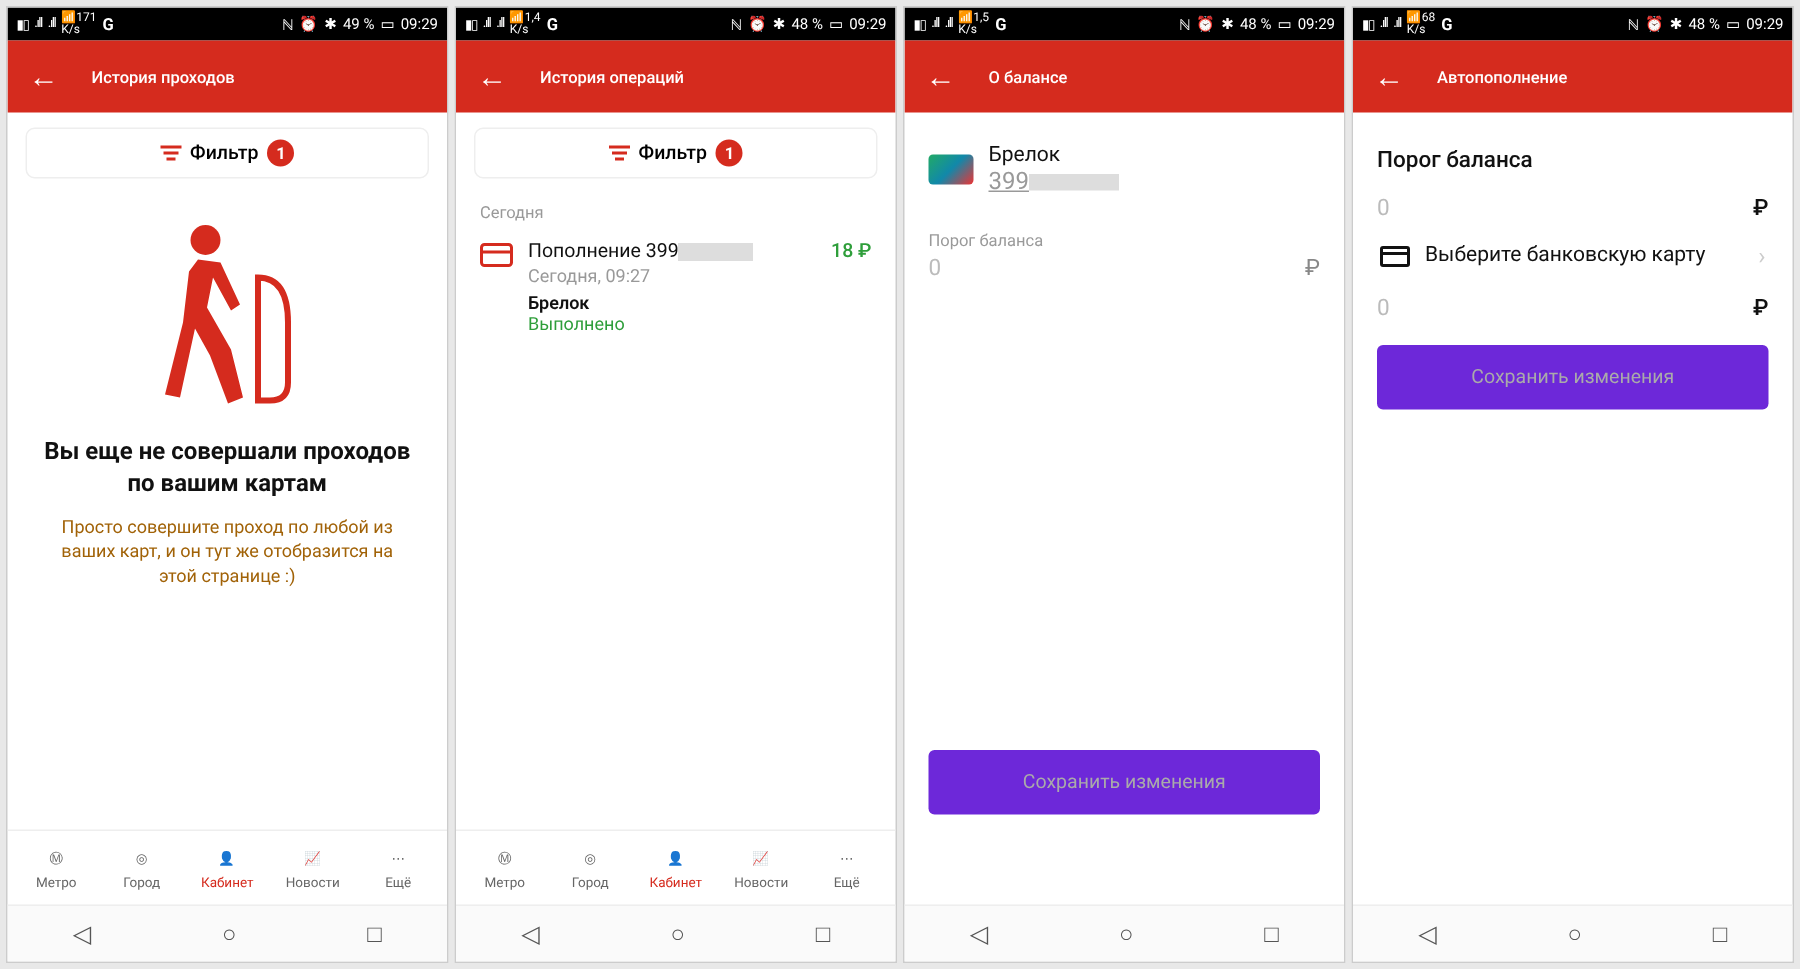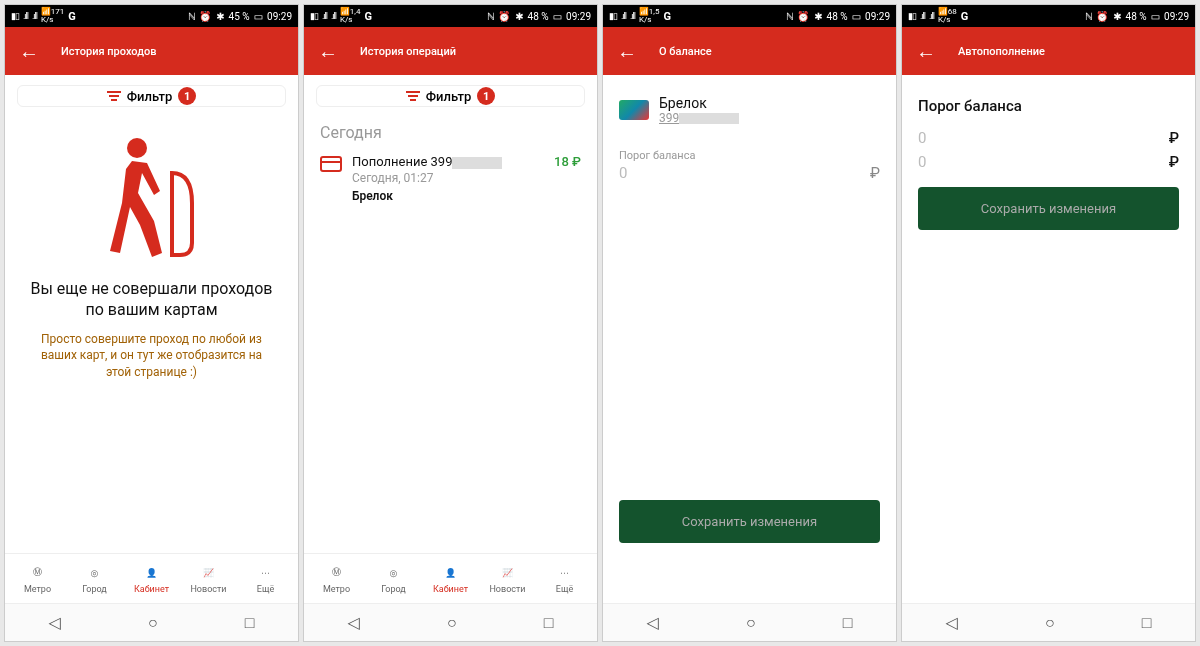--- a/index.html
+++ b/index.html
@@ -50,21 +50,21 @@
   .content {
     flex: 1;
     overflow: hidden;
     display: flex;
     flex-direction: column;
   }
   .filterbar {
     margin: 10px 12px 6px;
     border: 1px solid #eee;
     border-radius: 6px;
-    height: 22px;
+    height: 34px;
     display: flex;
     align-items: center;
     justify-content: center;
     gap: 6px;
     font-size: 13px;
     font-weight: 500;
   }
   .filterbar .ficon {
     width: 14px; height: 10px;
     background: linear-gradient(#d52b1e,#d52b1e) 0 0/100% 2px no-repeat,
@@ -83,43 +83,43 @@
     font-weight: bold;
   }
   .empty {
     display: flex;
     flex-direction: column;
     align-items: center;
     padding: 20px 24px;
     text-align: center;
   }
   .walker-svg { width: 120px; height: 130px; margin-bottom: 16px; }
-  .empty h3 { font-size: 16px; font-weight: 400; color: #111; line-height: 1.3; margin-bottom: 10px; }
+  .empty h3 { font-size: 16px; font-weight: 700; color: #111; line-height: 1.3; margin-bottom: 10px; }
   .empty p { font-size: 12px; color: #a16207; line-height: 1.4; }
-  .sectionlabel { font-size: 16px; color: #999; padding: 10px 16px 4px; }
+  .sectionlabel { font-size: 11px; color: #999; padding: 10px 16px 4px; }
   .oprow { padding: 8px 16px; display: flex; gap: 10px; }
   .cardicon {
     width: 22px; height: 16px;
     border: 2px solid #d52b1e;
     border-radius: 3px;
     margin-top: 2px;
     position: relative;
   }
   .cardicon::after { content:''; position:absolute; left:0; right:0; top:3px; height:2px; background:#d52b1e; }
   .opbody { flex:1; font-size: 13px; }
   .optitle { display:flex; justify-content:space-between; }
   .optitle .name { color:#111; }
   .optitle .amt { color:#2e9e3a; font-weight:500; white-space:nowrap;margin-left:30px; }
   .opdate { color:#999; font-size:12px; margin-top:2px; }
   .opdev { color:#111; font-size:12px; font-weight:600; margin-top:4px; }
   .opstatus { color:#2e9e3a; font-size:12px; }
   .balcard { display:flex; gap:10px; padding: 20px 16px 6px; align-items:center; }
   .chip { width:30px; height:20px; background:linear-gradient(135deg,#2a6,#18a 50%,#e33); border-radius:3px; }
   .balcard .info .name { font-size:14px; color:#111; }
-  .balcard .info .num { font-size:12px; color:#999;text-decoration:underline; }
+  .balcard .info .num { font-size:16px; color:#999;text-decoration:underline; }
   .grayblk { display:inline-block; width:60px; height:11px; background:#ddd; vertical-align:middle; }
   .formlabel { font-size:11px; color:#999; padding: 18px 16px 2px; }
   .formval { font-size:15px; color:#bbb; padding: 0 16px; display:flex; justify-content:space-between; }
   .formlabel2 { font-size:15px; color:#111; font-weight:500; padding: 22px 16px 8px; }
   .formrow { font-size:15px; color:#bbb; padding: 6px 16px 0; display:flex; justify-content:space-between; align-items:center; }
   .formrow .rub { color:#111; font-weight:500; }
   .selectrow {
     margin: 4px 16px 0;
     padding: 10px 2px;
     display:flex;
@@ -127,21 +127,21 @@
     gap:10px;
     font-size:14px;
     color:#111;
   }
   .selectrow .cicon { width:20px; height:14px; border:2px solid #111; border-radius:2px; position:relative; flex-shrink:0; }
   .selectrow .cicon::after { content:''; position:absolute; left:0; right:0; top:2px; height:2px; background:#111; }
   .selectrow .txt { flex:1; line-height:1.2; }
   .selectrow .chev { color:#ccc; font-size:16px; }
   .savebtn {
     margin: 16px;
-    background:#14532d;
+    background:#6d28d9;
     color:#aaa;
     text-align:center;
     padding:14px;
     border-radius:4px;
     font-size:13px;
   }
   .savebtn.bottom { margin-top:auto; margin-bottom:60px; }
   .tabbar {
     height: 50px;
     border-top:1px solid #eee;
@@ -174,21 +174,21 @@
       <span class="sig">▮▯</span>
         <span class="sig">.ıll</span>
         <span class="sig">.ıll</span>
       <span class="speed">📶<span>171</span><br><span>K/s</span></span>
       <span class="g">G</span>
     </div>
     <div class="right">
       <span>ℕ</span>
         <span>⏰</span>
         <span>✱</span>
-        <span>45 %</span>
+        <span>49 %</span>
         <span>▭</span>
         <span>09:29</span>
     </div>
   </div>
   <div class="header">
     <span class="back">←</span>
     <span class="title">История проходов</span>
   </div>
   <div class="content">
     <div class="filterbar">
@@ -266,22 +266,23 @@
       <span class="badge">1</span>
     </div>
     <div class="sectionlabel">Сегодня</div>
     <div class="oprow">
       <div class="cardicon"></div>
       <div class="opbody">
         <div class="optitle">
           <span class="name masked"><span>Пополнение 399</span><span class="grayblk"></span></span>
           <span class="amt">18 ₽</span>
         </div>
-        <div class="opdate">Сегодня, 01:27</div>
+        <div class="opdate">Сегодня, 09:27</div>
         <div class="opdev">Брелок</div>
+        <div class="opstatus">Выполнено</div>
       </div>
     </div>
   </div>
   <div class="tabbar">
     <div class="tab">
         <span class="ticon">Ⓜ</span>
         <span>Метро</span>
       </div>
     <div class="tab">
         <span class="ticon">◎</span>
@@ -372,20 +373,25 @@
   <div class="header">
     <span class="back">←</span>
     <span class="title">Автопополнение</span>
   </div>
   <div class="content">
     <div class="formlabel2">Порог баланса</div>
     <div class="formrow">
       <span>0</span>
       <span class="rub">₽</span>
     </div>
+    <div class="selectrow">
+      <span class="cicon"></span>
+      <span class="txt">Выберите банковскую карту</span>
+      <span class="chev">›</span>
+    </div>
     <div class="formrow">
       <span>0</span>
       <span class="rub">₽</span>
     </div>
     <div class="savebtn">Сохранить изменения</div>
   </div>
   <div class="navbar">
     <span>◁</span>
     <span>○</span>
     <span>□</span>

